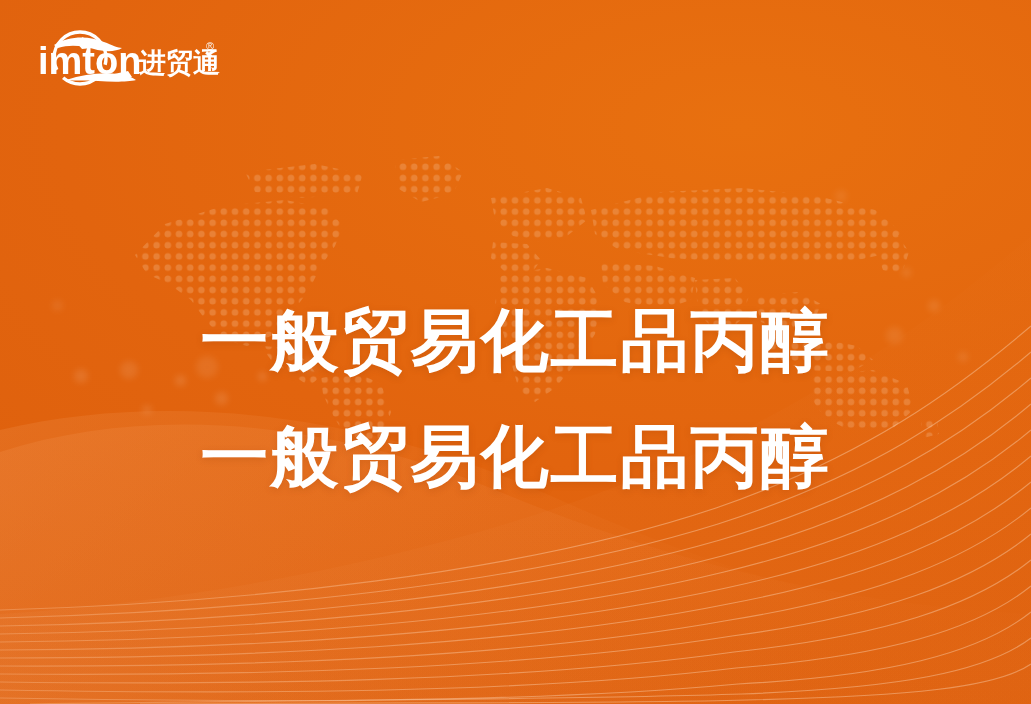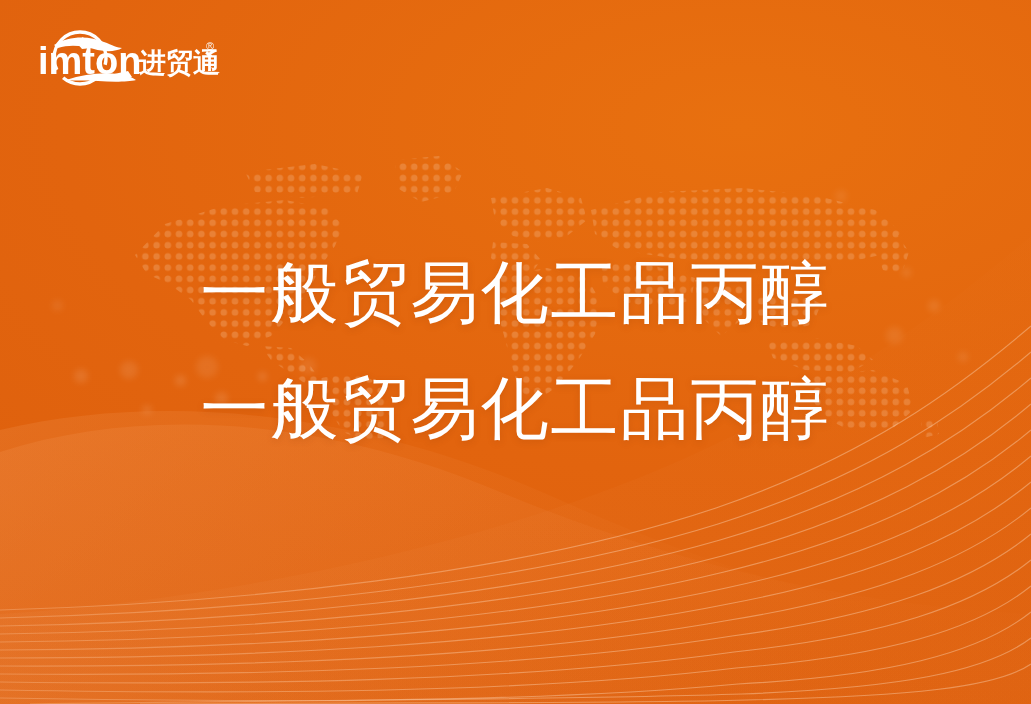--- a/index.html
+++ b/index.html
@@ -66,23 +66,24 @@
     left:0; right:0;
     top:258px;
     text-align:center;
     color:#ffffff;
     line-height:1.0;
     user-select:none;
   }
   .headline .line {
     display:block;
     font-size:68px;
-    font-weight:400;
+    font-weight:700;
     letter-spacing:2px;
     text-shadow:0 2px 7px rgba(150,60,0,0.22);
+    margin-top:48px;
   }
   .headline .line.l1 { margin-bottom:48px; }
 </style>
 </head>
 <body>
 
 <div class="banner">
 
   <div class="bg-base"></div>
 

